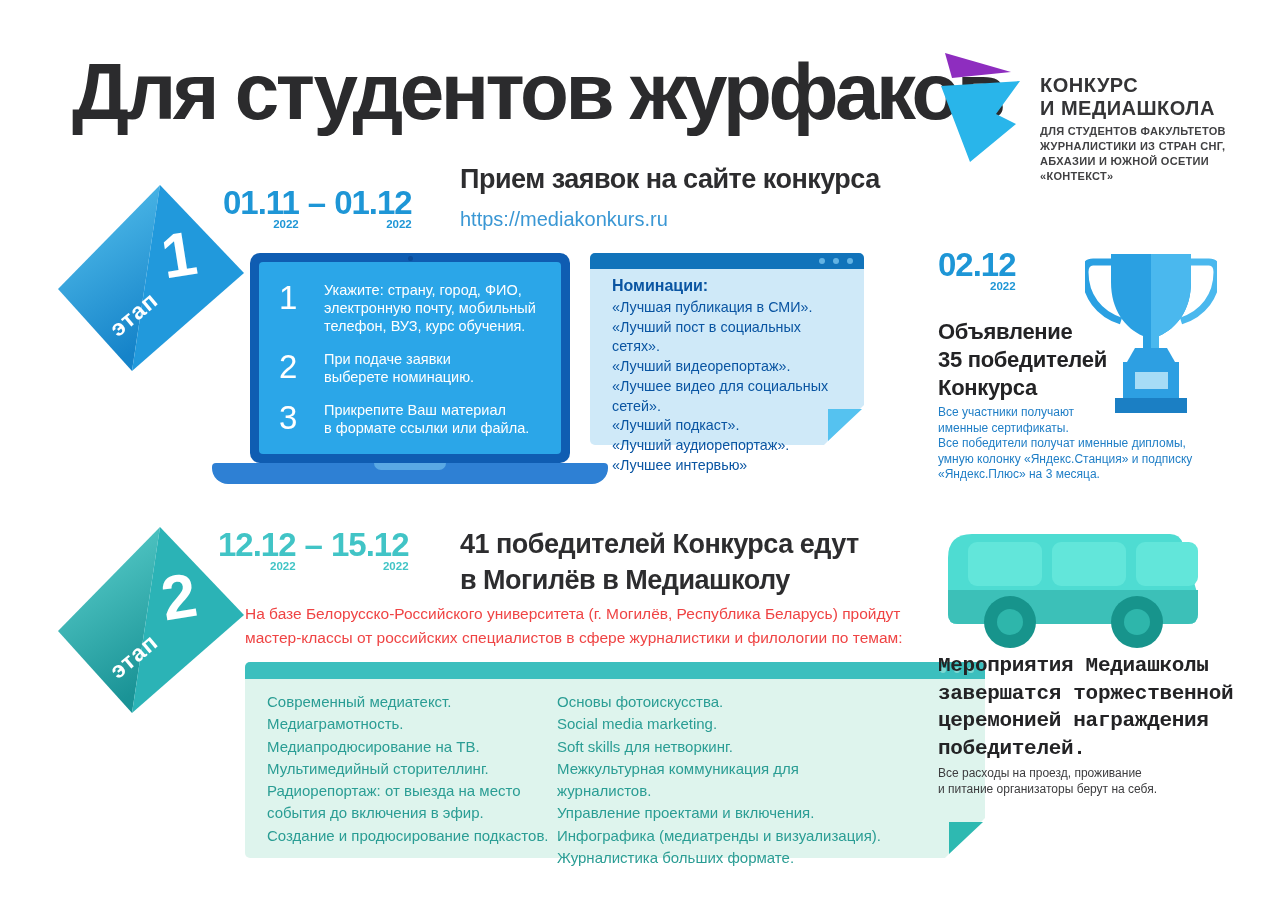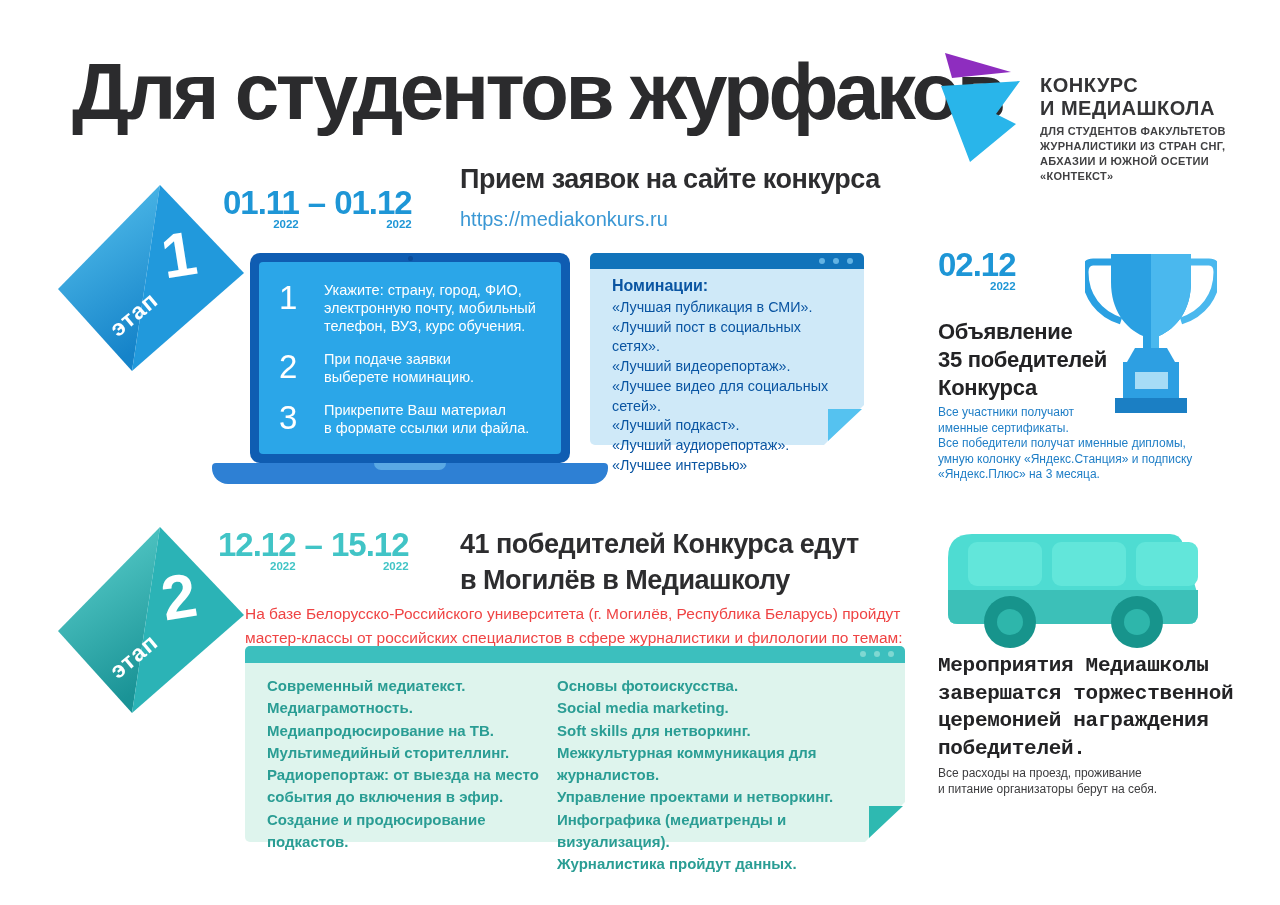--- a/index.html
+++ b/index.html
@@ -66,21 +66,21 @@
           -webkit-clip-path:polygon(0 0,100% 0,0 100%); clip-path:polygon(0 0,100% 0,0 100%); }
 
   .nombox { left:590px; top:253px; width:274px; height:192px; background:#cfe9f8; }
   .nombox .win-header { background:#1173ba; }
   .nombox .dot { background:#63b3e3; }
   .nom-content { position:absolute; left:22px; top:22px; right:14px; }
   .nom-title { font-size:16px; font-weight:bold; color:#0a55a2; line-height:21px; margin-bottom:2px; }
   .nom-item { font-size:14.3px; line-height:19.7px; color:#0a55a2; }
   .nombox .fold { background:#55c2f0; }
 
-  .topicbox { left:245px; top:646px; width:660px; height:196px; background:#def4ed;font-weight:bold; }
+  .topicbox { left:245px; top:662px; width:740px; height:196px; background:#def4ed; }
   .topicbox .win-header { background:#3cbfbe; height:17px; }
   .topicbox .dot { background:#7fd8d2; }
   .topic-col-l { position:absolute; left:22px; top:29px; width:300px; }
   .topic-col-r { position:absolute; left:312px; top:29px; width:336px; }
   .topic-item { font-size:15px; line-height:22.3px; color:#2a9d94; }
   .topicbox .fold { background:#2eb9b1; }
 
   
   .announce-heading { left:938px; top:318px; font-size:22px; font-weight:bold;
                       line-height:28px; color:#232325; letter-spacing:-.3px; }
@@ -270,23 +270,23 @@
       <div class="topic-item">Медиапродюсирование на ТВ.</div>
       <div class="topic-item">Мультимедийный сторителлинг.</div>
       <div class="topic-item">Радиорепортаж: от выезда на место события до включения в эфир.</div>
       <div class="topic-item">Создание и продюсирование подкастов.</div>
     </div>
     <div class="topic-col-r">
       <div class="topic-item">Основы фотоискусства.</div>
       <div class="topic-item">Social media marketing.</div>
       <div class="topic-item">Soft skills для нетворкинг.</div>
       <div class="topic-item">Межкультурная коммуникация для журналистов.</div>
-      <div class="topic-item">Управление проектами и нетворкинг.</div>
+      <div class="topic-item">Управление проектами и включения.</div>
       <div class="topic-item">Инфографика (медиатренды и визуализация).</div>
-      <div class="topic-item">Журналистика пройдут данных.</div>
+      <div class="topic-item">Журналистика больших формате.</div>
     </div>
     <div class="fold-cut"></div>
     <div class="fold"></div>
   </div>
 
   <div class="abs" style="left:940px; top:528px;">
     <svg width="280" height="120" viewBox="0 0 280 120">
       <path d="M8,30 Q8,6 32,6 L230,6 Q240,6 243,16 L258,68 L258,86 Q258,96 248,96 L18,96 Q8,96 8,86 Z" fill="#4edcd2"></path>
       <polygon points="250,10 261,10 277,74 266,74" fill="#3fc2ba" opacity="0"></polygon>
       <path d="M8,62 L258,62 L258,86 Q258,96 248,96 L18,96 Q8,96 8,86 Z" fill="#3cc0b8"></path>

